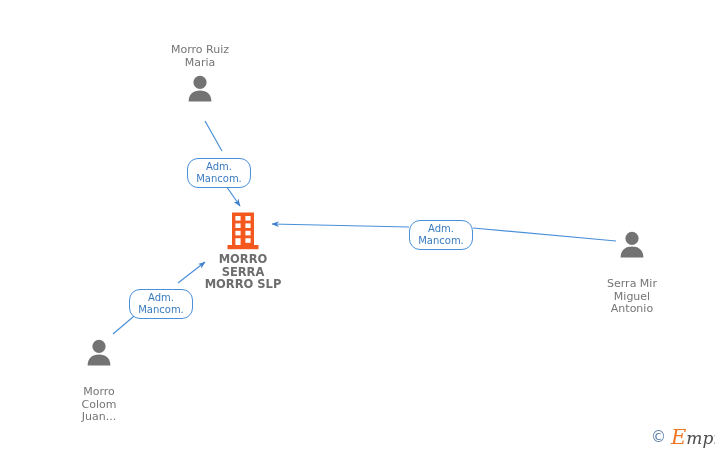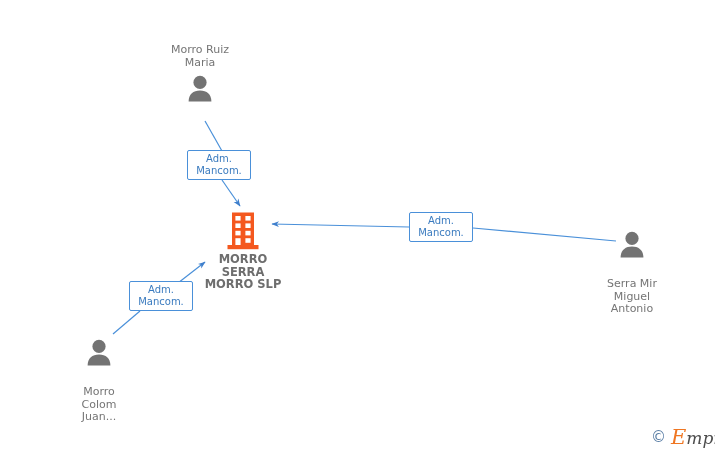--- a/index.html
+++ b/index.html
@@ -72,31 +72,32 @@
     white-space: pre-line;
     margin-top: 3px;
   }
 
   
   .rel-box {
     position: absolute;
     box-sizing: border-box;
     background: #ffffff;
     border: 1px solid #4a90d9;
-    border-radius: 2px;
+    border-radius: 11px;
     color: #3a7bbf;
     font-size: 10px;
     line-height: 12px;
     text-align: center;
     display: flex;
     flex-direction: column;
     justify-content: center;
     align-items: center;
     white-space: pre-line;
     padding: 8px 4px;
+    margin-top: 8px;
   }
 
   
   .watermark {
     position: absolute;
     display: flex;
     align-items: center;
     gap: 5px;
   }
   .wm-c {

